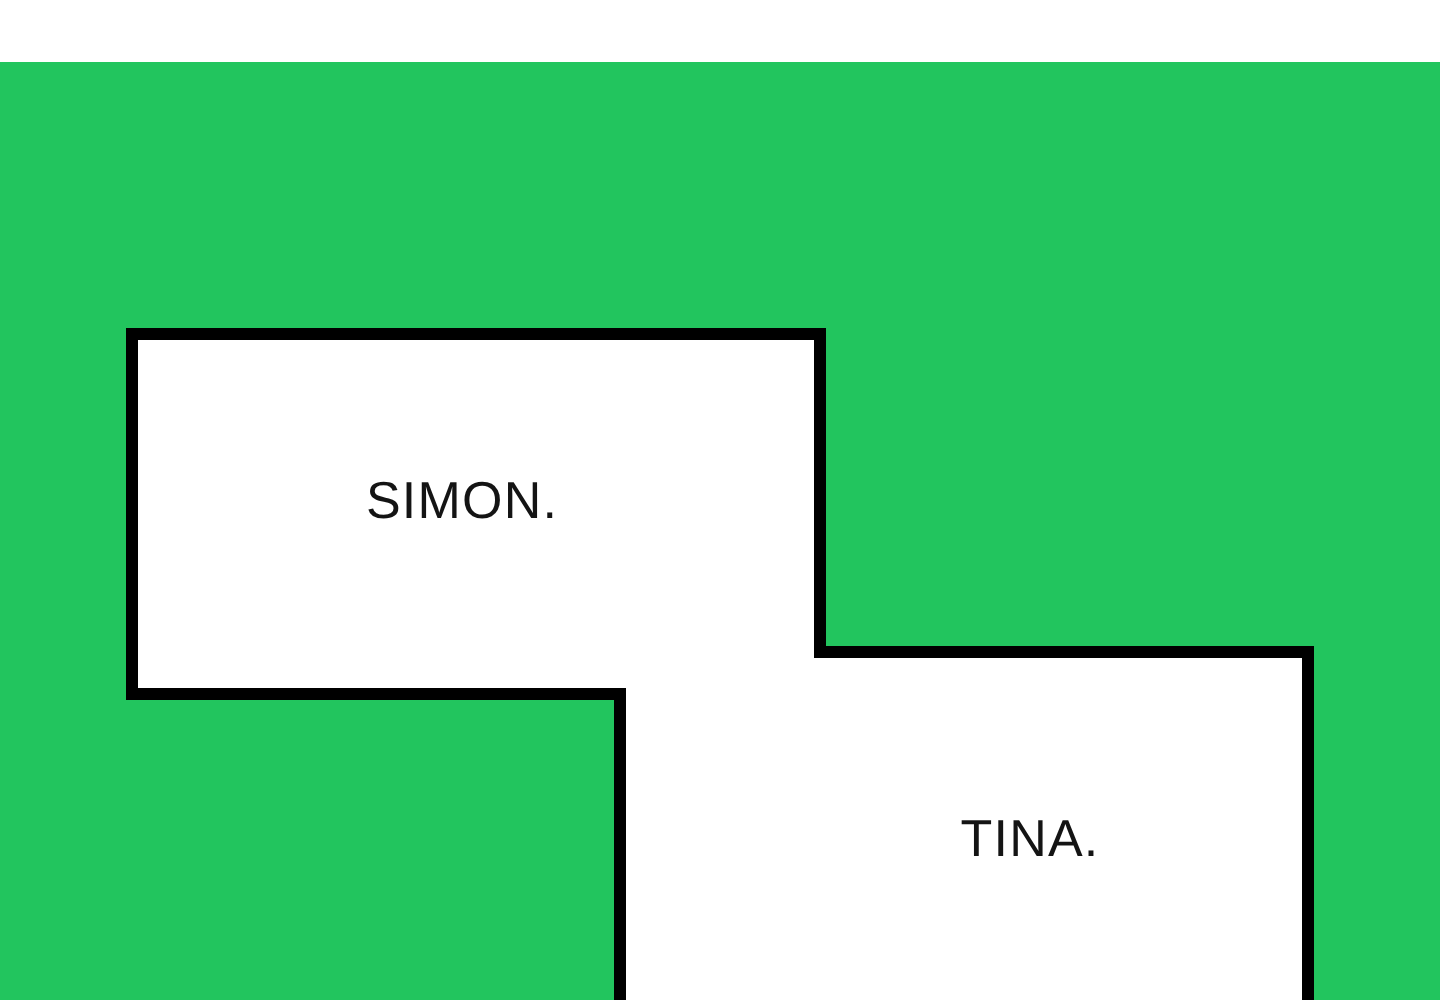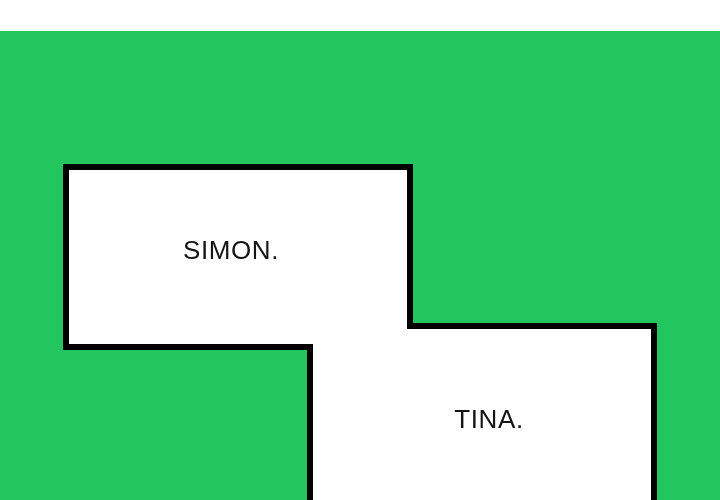--- a/index.html
+++ b/index.html
@@ -52,15 +52,15 @@
 <body>
 
 <div id="canvas" style="background: #22c55e; margin-top: 31px;">
 
   <svg id="plan-svg" viewBox="0 0 720 500" xmlns="http://www.w3.org/2000/svg">
     <polygon class="room-outline" points="66,136 410,136 410,295 654,295 654,476 310,476 310,316 66,316" stroke="#000000" stroke-width="6" fill="#ffffff"></polygon>
   </svg>
 
   <div class="room-label" id="label-simon" style="left: 231px; top: 219px; color: rgb(20, 20, 20);">SIMON.</div>
 
-  <div class="room-label" id="label-tina" style="left: 489px; top: 388px; color: rgb(20, 20, 20);">TINA.</div>
+  <div class="room-label" id="label-tina" style="left: 515px; top: 388px; color: rgb(20, 20, 20);">TINA.</div>
 
 </div>
 
 </body></html>

